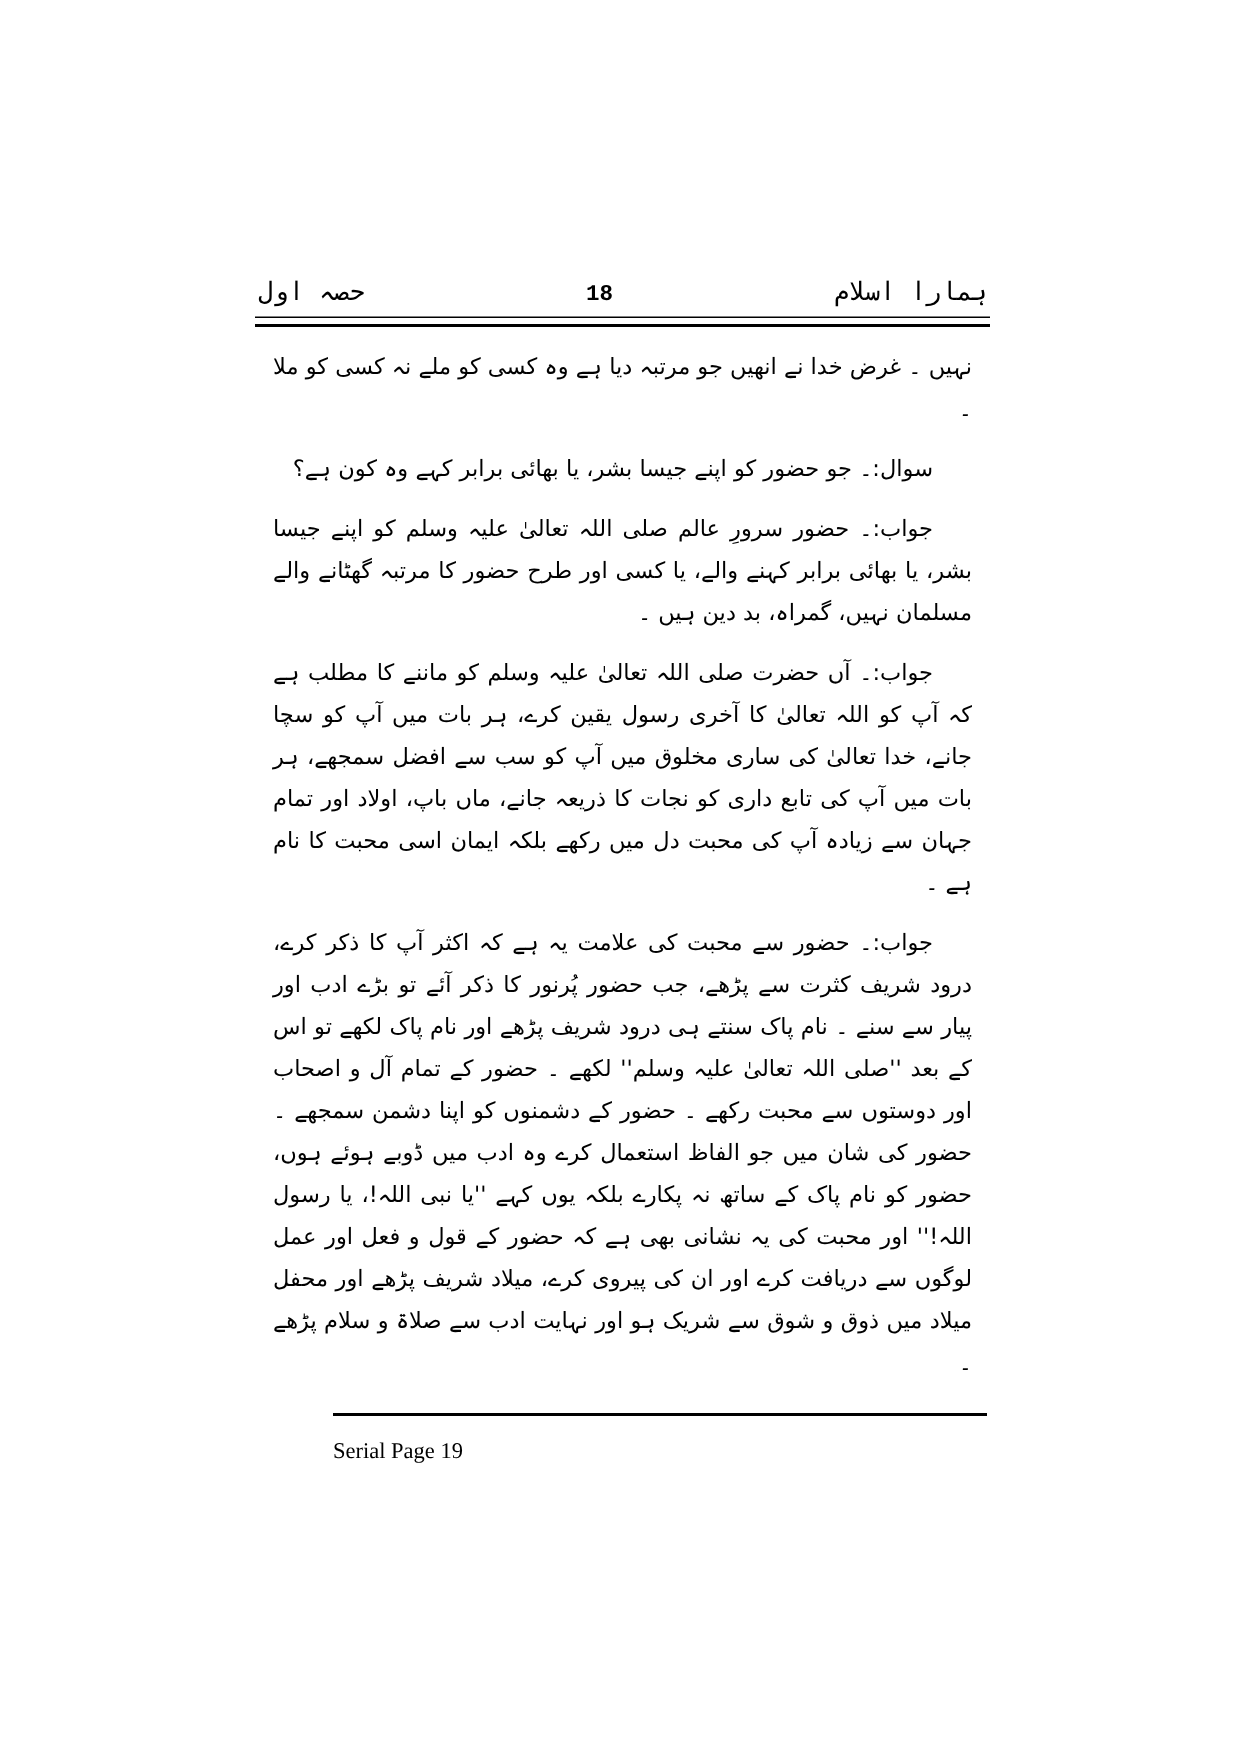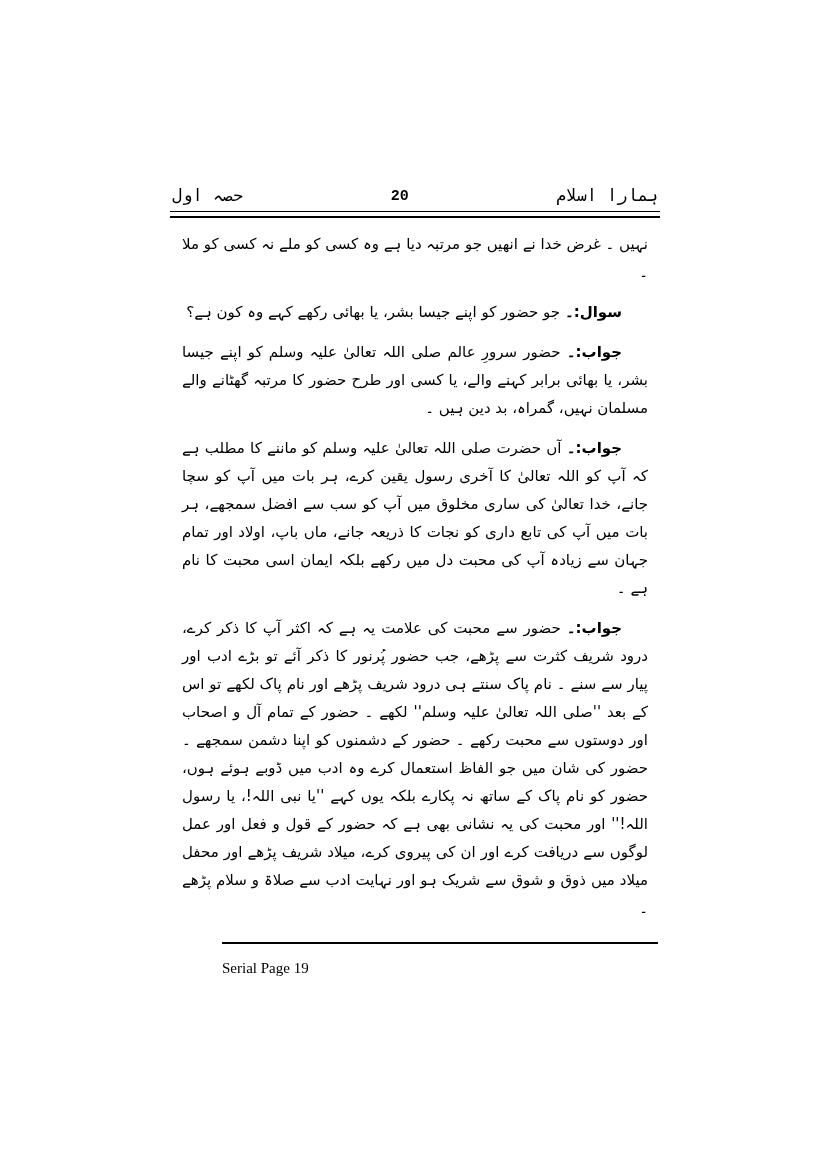--- a/index.html
+++ b/index.html
@@ -41,21 +41,21 @@
     direction: rtl;
     margin-top: 9px;
     min-height: 712px;
     font-family: "DejaVu Sans", sans-serif;
     font-size: 15px;
     line-height: 28px;
     text-align: justify;
   }
   .para { margin: 12px; }
   .para.indent { text-indent: 26px; }
-  .qlabel { font-weight: bold; }
+  .qlabel { font-weight: normal; }
   
   .footer-rule {
     margin-left: 52px;
     width: 436px;
     border-top: 2.5px solid #000;
   }
   .serial {
     direction: ltr;
     margin-left: 52px;
     margin-top: 16px;
@@ -65,29 +65,29 @@
   }
 </style>
 </head>
 <body>
 
 <div class="page">
   <div class="content">
 
     <div class="header-row">
       <span class="hdr-item">ہمارا اسلام</span>
-      <span class="hdr-item pageno">20</span>
+      <span class="hdr-item pageno">18</span>
       <span class="hdr-item">حصہ اول</span>
     </div>
     <div class="rule-thin"></div>
     <div class="rule-thick"></div>
 
     <div class="body-text">
       <p class="para"><span>نہیں ۔ غرض خدا نے انھیں جو مرتبہ دیا ہے وہ کسی کو ملے نہ کسی کو ملا ۔</span></p>
-      <p class="para indent"><b class="qlabel">سوال:۔</b> <span>جو حضور کو اپنے جیسا بشر، یا بھائی رکھے کہے وہ کون ہے؟</span></p>
+      <p class="para indent"><b class="qlabel">سوال:۔</b> <span>جو حضور کو اپنے جیسا بشر، یا بھائی برابر کہے وہ کون ہے؟</span></p>
       <p class="para indent"><b class="qlabel">جواب:۔</b> <span>حضور سرورِ عالم صلی اللہ تعالیٰ علیہ وسلم کو اپنے جیسا بشر، یا بھائی برابر کہنے والے، یا کسی اور طرح حضور کا مرتبہ گھٹانے والے مسلمان نہیں، گمراہ، بد دین ہیں ۔</span></p>
       <p class="para indent"><b class="qlabel">جواب:۔</b> <span>آں حضرت صلی اللہ تعالیٰ علیہ وسلم کو ماننے کا مطلب ہے کہ آپ کو اللہ تعالیٰ کا آخری رسول یقین کرے، ہر بات میں آپ کو سچا جانے، خدا تعالیٰ کی ساری مخلوق میں آپ کو سب سے افضل سمجھے، ہر بات میں آپ کی تابع داری کو نجات کا ذریعہ جانے، ماں باپ، اولاد اور تمام جہان سے زیادہ آپ کی محبت دل میں رکھے بلکہ ایمان اسی محبت کا نام ہے ۔</span></p>
       <p class="para indent"><b class="qlabel">جواب:۔</b> <span>حضور سے محبت کی علامت یہ ہے کہ اکثر آپ کا ذکر کرے، درود شریف کثرت سے پڑھے، جب حضور پُرنور کا ذکر آئے تو بڑے ادب اور پیار سے سنے ۔ نام پاک سنتے ہی درود شریف پڑھے اور نام پاک لکھے تو اس کے بعد ''صلی اللہ تعالیٰ علیہ وسلم'' لکھے ۔ حضور کے تمام آل و اصحاب اور دوستوں سے محبت رکھے ۔ حضور کے دشمنوں کو اپنا دشمن سمجھے ۔ حضور کی شان میں جو الفاظ استعمال کرے وہ ادب میں ڈوبے ہوئے ہوں، حضور کو نام پاک کے ساتھ نہ پکارے بلکہ یوں کہے ''یا نبی اللہ!، یا رسول اللہ!'' اور محبت کی یہ نشانی بھی ہے کہ حضور کے قول و فعل اور عمل لوگوں سے دریافت کرے اور ان کی پیروی کرے، میلاد شریف پڑھے اور محفل میلاد میں ذوق و شوق سے شریک ہو اور نہایت ادب سے صلاۃ و سلام پڑھے ۔</span></p>
     </div>
 
     <div class="footer-rule"></div>
     <div class="serial"><span>Serial Page  19</span></div>
 
   </div>
 </div>

